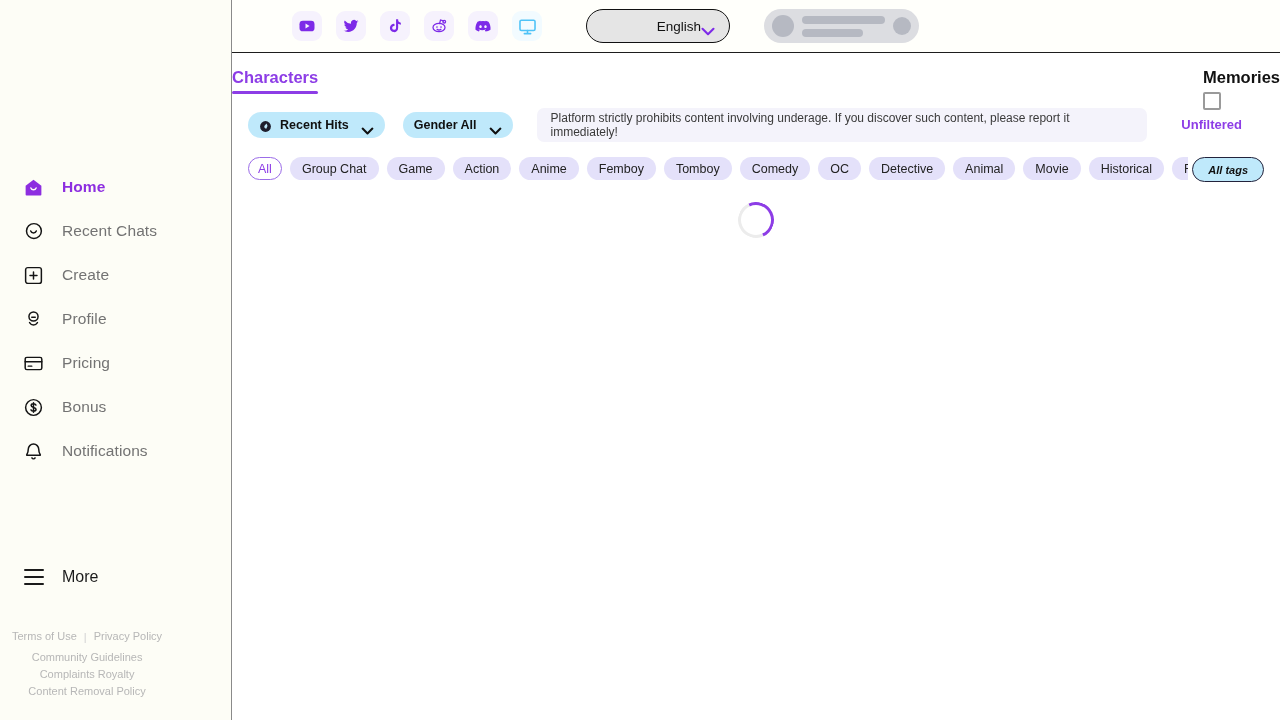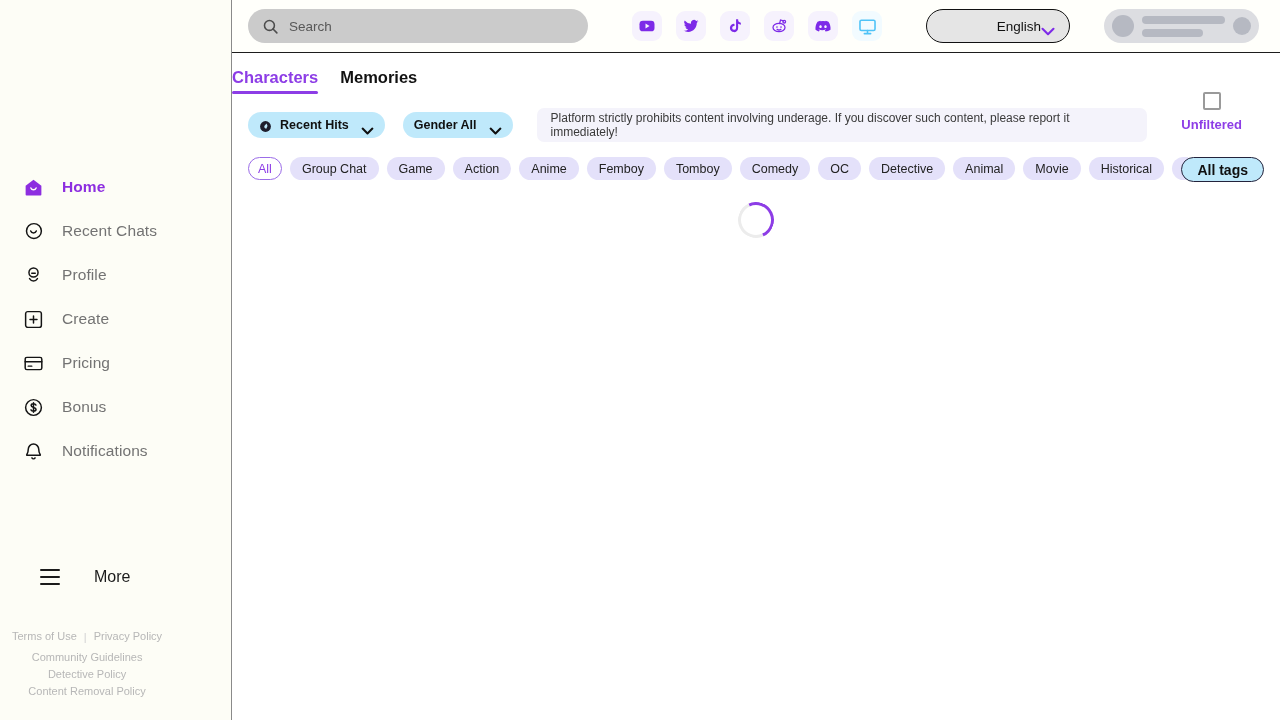--- a/index.html
+++ b/index.html
@@ -34,22 +34,22 @@
   }
   .nav-ico svg { display: block; }
   .nav-label {
     font-size: 15.5px; color: #737373; letter-spacing: .1px;
   }
   .nav-item.active .nav-label { color: #8d2ee0; font-weight: 700; }
   .nav-item.active .nav-ico { color: #8d2ee0; }
 
   .more-row {
     position: absolute; left: 0; top: 568px;
-    display: flex; align-items: center; gap: 34px;
-    padding-left: 24px; cursor: pointer; margin-left: 16px;
+    display: flex; align-items: center; gap: 18px;
+    padding-left: 24px; cursor: pointer;
   }
   .more-row .burger { width: 20px; height: 16px; display:flex; flex-direction: column; justify-content: space-between; }
   .more-row .burger i { display:block; height: 2px; background:#1b1b1b; border-radius:2px; }
   .more-label { font-size: 16px; color: #1b1b1b; }
 
   .footer { position: absolute; left: 12px; top: 628px; text-align: center; }
   .footer-row { display: flex; align-items: center; gap: 7px; margin-bottom: 4px; }
   .flink { font-size: 11px; color: #b7b7b7; cursor: pointer; line-height: 17px; }
   .fsep { color: #d2d2d2; font-size: 11px; }
 
@@ -92,21 +92,21 @@
     margin-left: 34px; width: 155px; height: 34px; border-radius: 17px;
     background: #dcdde1; display: flex; align-items: center; padding: 0 8px; gap: 8px;
   }
   .sk-circle { width: 22px; height: 22px; border-radius: 50%; background: #b6b9c2; flex: 0 0 22px; }
   .sk-bars { flex: 1 1 auto; display: flex; flex-direction: column; gap: 5px; }
   .sk-bar { height: 8px; border-radius: 5px; background: #b6b9c2; }
   .sk-bar.short { width: 74%; }
   .sk-circle.small { width: 18px; height: 18px; flex: 0 0 18px; }
 
   
-  .tabs { display: flex; justify-content: flex-start; gap: 22px; padding-top: 15px; }
+  .tabs { display: flex; justify-content: space-between; gap: 86px; padding-top: 15px; }
   .tab { font-size: 16.5px; font-weight: 700; color: #111; padding-bottom: 7px; cursor: pointer; position: relative; }
   .tab.active { color: #8d3de6; }
   .tab.active:after {
     content: ""; position: absolute; left: 0; right: 0; bottom: 0;
     height: 3px; background: #8d3de6; border-radius: 2px;
   }
 
   
   .filters { display: flex; align-items: center; padding: 14px 0 0 16px; gap: 18px; position: relative; }
   .pill-blue {
@@ -136,22 +136,22 @@
   .tag {
     height: 23px; padding: 0 12px; border-radius: 12px;
     background: #e4e1fa; color: #222; font-size: 12.5px;
     display: inline-flex; align-items: center; cursor: pointer; flex: 0 0 auto;
   }
   .tag.sel { background: #fff; border: 1.5px solid #9b6ce8; color: #8d3de6; padding: 0 9px; }
   .alltags {
     position: absolute; right: 16px;
     height: 25px; padding: 0 15px; border-radius: 13px;
     background: #bfe9fb; border: 1.5px solid #23233c; color: #101010;
-    font-size: 14px; font-weight: 700;
-    display: inline-flex; align-items: center; cursor: pointer;
+    font-size: 11px; font-weight: 700;
+    display: inline-flex; align-items: center; cursor: pointer; font-style: italic;
   }
   .tags-zone { position: relative; }
   .tags-mask {
     position: absolute; right: 0; top: 0; width: 92px; height: 60px;
     background: #fff; pointer-events: none;
   }
 
   
   .spin-wrap { display: flex; justify-content: center; align-items: center; padding-top: 22px; }
   .spinner {
@@ -186,36 +186,36 @@
               <path d="M21 11.5A8.5 8.5 0 1 1 12.5 3 8.5 8.5 0 0 1 21 11.5Z"></path>
               <path d="M8.8 11.5a3.4 3.4 0 0 0 6.4 0" stroke-linecap="round"></path>
             </svg>
         </span>
         <span class="nav-label">Recent Chats</span>
       </div>
 
       <div class="nav-item">
         <span class="nav-ico">
           <svg width="21" height="21" viewBox="0 0 24 24" fill="none" stroke="currentColor" stroke-width="1.7">
+              <rect x="3" y="3" width="18" height="18" rx="2.5"></rect>
+              <path d="M12 8v8M8 12h8" stroke-linecap="round"></path>
+            </svg>
+        </span>
+        <span class="nav-label">Create</span>
+      </div>
+
+      <div class="nav-item">
+        <span class="nav-ico">
+          <svg width="21" height="21" viewBox="0 0 24 24" fill="none" stroke="currentColor" stroke-width="1.7">
               <circle cx="12" cy="8.5" r="5.2"></circle>
               <path d="M7.5 15.5c1.2 1.8 2.7 2.9 4.5 2.9s3.3-1.1 4.5-2.9" stroke-linecap="round"></path>
               <path d="M10 9.5h4" stroke-linecap="round"></path>
             </svg>
         </span>
         <span class="nav-label">Profile</span>
-      </div>
-
-      <div class="nav-item">
-        <span class="nav-ico">
-          <svg width="21" height="21" viewBox="0 0 24 24" fill="none" stroke="currentColor" stroke-width="1.7">
-              <rect x="3" y="3" width="18" height="18" rx="2.5"></rect>
-              <path d="M12 8v8M8 12h8" stroke-linecap="round"></path>
-            </svg>
-        </span>
-        <span class="nav-label">Create</span>
       </div>
 
       <div class="nav-item">
         <span class="nav-ico">
           <svg width="21" height="21" viewBox="0 0 24 24" fill="none" stroke="currentColor" stroke-width="1.7">
               <rect x="2.5" y="5" width="19" height="14" rx="2"></rect>
               <path d="M2.5 10h19M6 15h4" stroke-linecap="round"></path>
             </svg>
         </span>
         <span class="nav-label">Pricing</span>
@@ -251,37 +251,28 @@
       <span class="more-label">More</span>
     </div>
 
     <div class="footer">
       <div class="footer-row">
         <span class="flink">Terms of Use</span>
         <span class="fsep">|</span>
         <span class="flink">Privacy Policy</span>
       </div>
       <div class="flink">Community Guidelines</div>
-      <div class="flink">Detective Policy</div>
+      <div class="flink">Complaints Royalty</div>
       <div class="flink">Content Removal Policy</div>
     </div>
   </aside>
 
   <section class="main">
 
     <header class="topbar">
-      <div class="search-box">
-        <span class="mag">
-          <svg width="17" height="17" viewBox="0 0 24 24" fill="none" stroke="currentColor" stroke-width="2.2">
-              <circle cx="10.5" cy="10.5" r="7"></circle>
-              <path d="M15.6 15.6 21 21" stroke-linecap="round"></path>
-            </svg>
-        </span>
-        <span class="search-ph">Search</span>
-      </div>
 
       <div class="socials">
         <span class="sico">
           <svg width="18" height="18" viewBox="0 0 24 24" fill="currentColor">
               <rect x="2" y="5" width="20" height="14" rx="4.5"></rect>
               <path d="M10 8.8v6.4l5.4-3.2Z" fill="#f6f2fd"></path>
             </svg>
         </span>
         <span class="sico">
           <svg width="18" height="18" viewBox="0 0 24 24" fill="currentColor">

